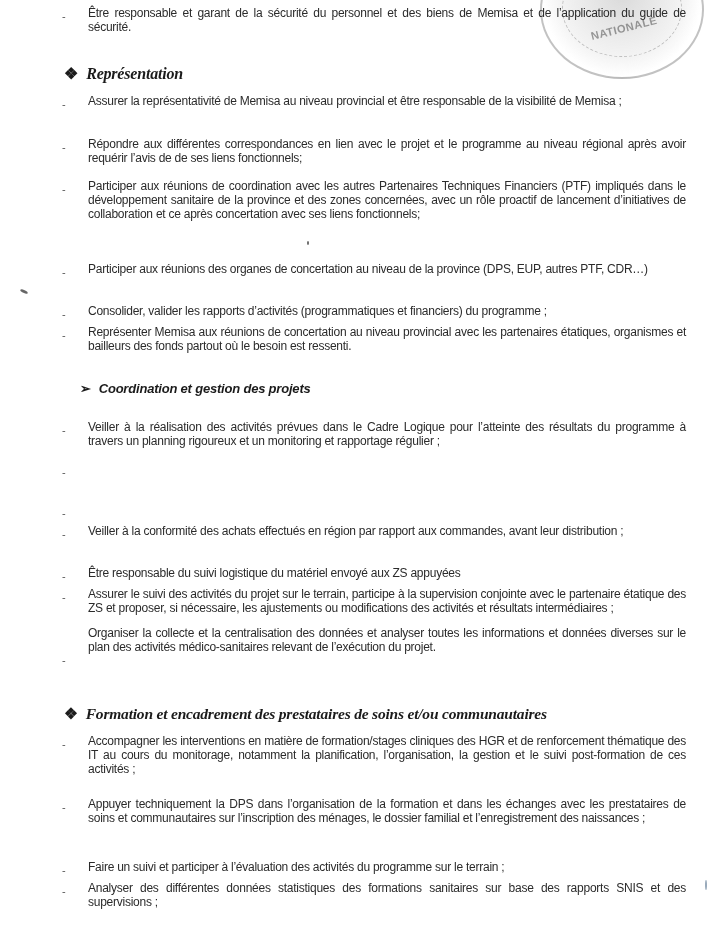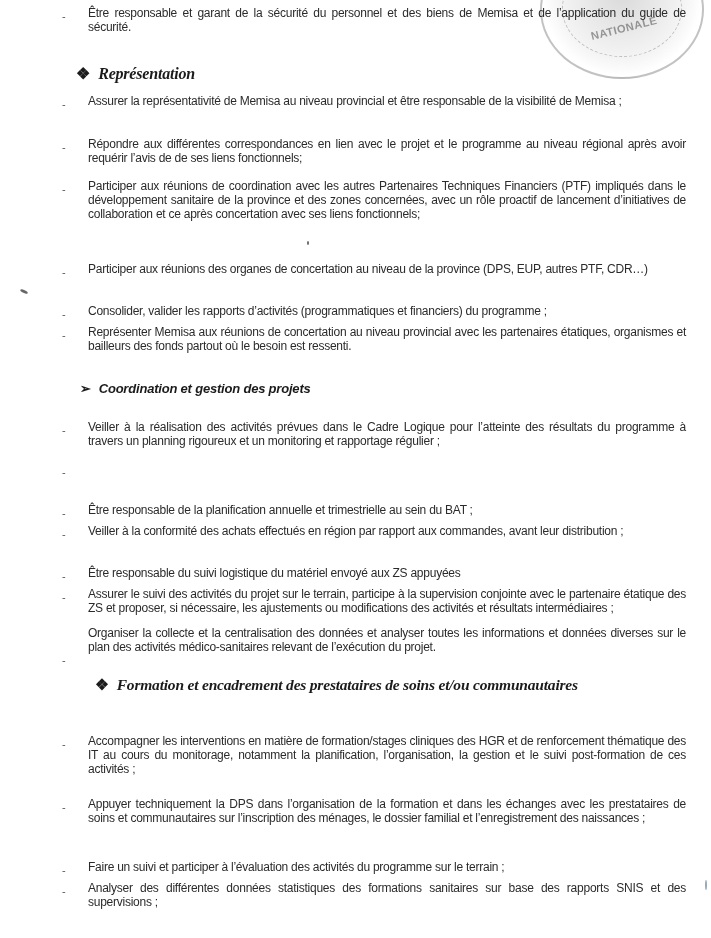--- a/index.html
+++ b/index.html
@@ -105,21 +105,21 @@
   <div class="stamp">
     <div class="stamp-inner"></div>
     <span class="stamp-text">NATIONALE</span>
   </div>
 
   <span class="dash" style="top:6px;">-</span>
   <div class="item" style="top:6px;">
     <span class="txt">Être responsable et garant de la sécurité du personnel et des biens de Memisa et de l’application du guide de sécurité.</span>
   </div>
 
-  <div class="heading serif" style="left:76px; top:64px;">
+  <div class="heading serif" style="left:64px; top:64px;">
     <span class="bullet">❖</span><span>Représentation</span>
   </div>
 
   <span class="dash" style="top:94px;">-</span>
   <div class="item" style="top:94px;">
     <span class="txt">Assurer la représentativité de Memisa au niveau provincial et être responsable de la visibilité de Memisa ;</span>
   </div>
 
   <span class="dash" style="top:137px;">-</span>
   <div class="item" style="top:137px;">
@@ -151,23 +151,20 @@
   </div>
 
   <span class="dash" style="top:420px;">-</span>
   <div class="item" style="top:420px;">
     <span class="txt">Veiller à la réalisation des activités prévues dans le Cadre Logique pour l’atteinte des résultats du programme à travers un planning rigoureux et un monitoring et rapportage régulier ;</span>
   </div>
 
   <span class="dash" style="top:462px;">-</span>
 
   <span class="dash" style="top:503px;">-</span>
-  <div class="item" style="top:503px;">
-    <span class="txt">Être responsable de la planification annuelle et trimestrielle au sein du BAT ;</span>
-  </div>
 
   <span class="dash" style="top:524px;">-</span>
   <div class="item" style="top:524px;">
     <span class="txt">Veiller à la conformité des achats effectués en région par rapport aux commandes, avant leur distribution ;</span>
   </div>
 
   <span class="dash" style="top:566px;">-</span>
   <div class="item" style="top:566px;">
     <span class="txt">Être responsable du suivi logistique du matériel envoyé aux ZS appuyées</span>
   </div>
@@ -175,21 +172,21 @@
   <span class="dash" style="top:587px;">-</span>
   <div class="item" style="top:587px;">
     <span class="txt">Assurer le suivi des activités du projet sur le terrain, participe à la supervision conjointe avec le partenaire étatique des ZS et proposer, si nécessaire, les ajustements ou modifications des activités et résultats intermédiaires ;</span>
   </div>
 
   <span class="dash" style="top:650px;">-</span>
   <div class="item" style="top:626px;">
     <span class="txt">Organiser la collecte et la centralisation des données et analyser toutes les informations et données diverses sur le plan des activités médico-sanitaires relevant de l’exécution du projet.</span>
   </div>
 
-  <div class="heading serif" style="left:64px; top:676px; font-size:15.5px;margin-left:31px;">
+  <div class="heading serif" style="left:64px; top:705px; font-size:15.5px;">
     <span class="bullet">❖</span><span>Formation et encadrement des prestataires de soins et/ou communautaires</span>
   </div>
 
   <span class="dash" style="top:734px;">-</span>
   <div class="item" style="top:734px;">
     <span class="txt">Accompagner les interventions en matière de formation/stages cliniques des HGR et de renforcement thématique des IT au cours du monitorage, notamment la planification, l’organisation, la gestion et le suivi post-formation de ces activités ;</span>
   </div>
 
   <span class="dash" style="top:797px;">-</span>
   <div class="item" style="top:797px;">

